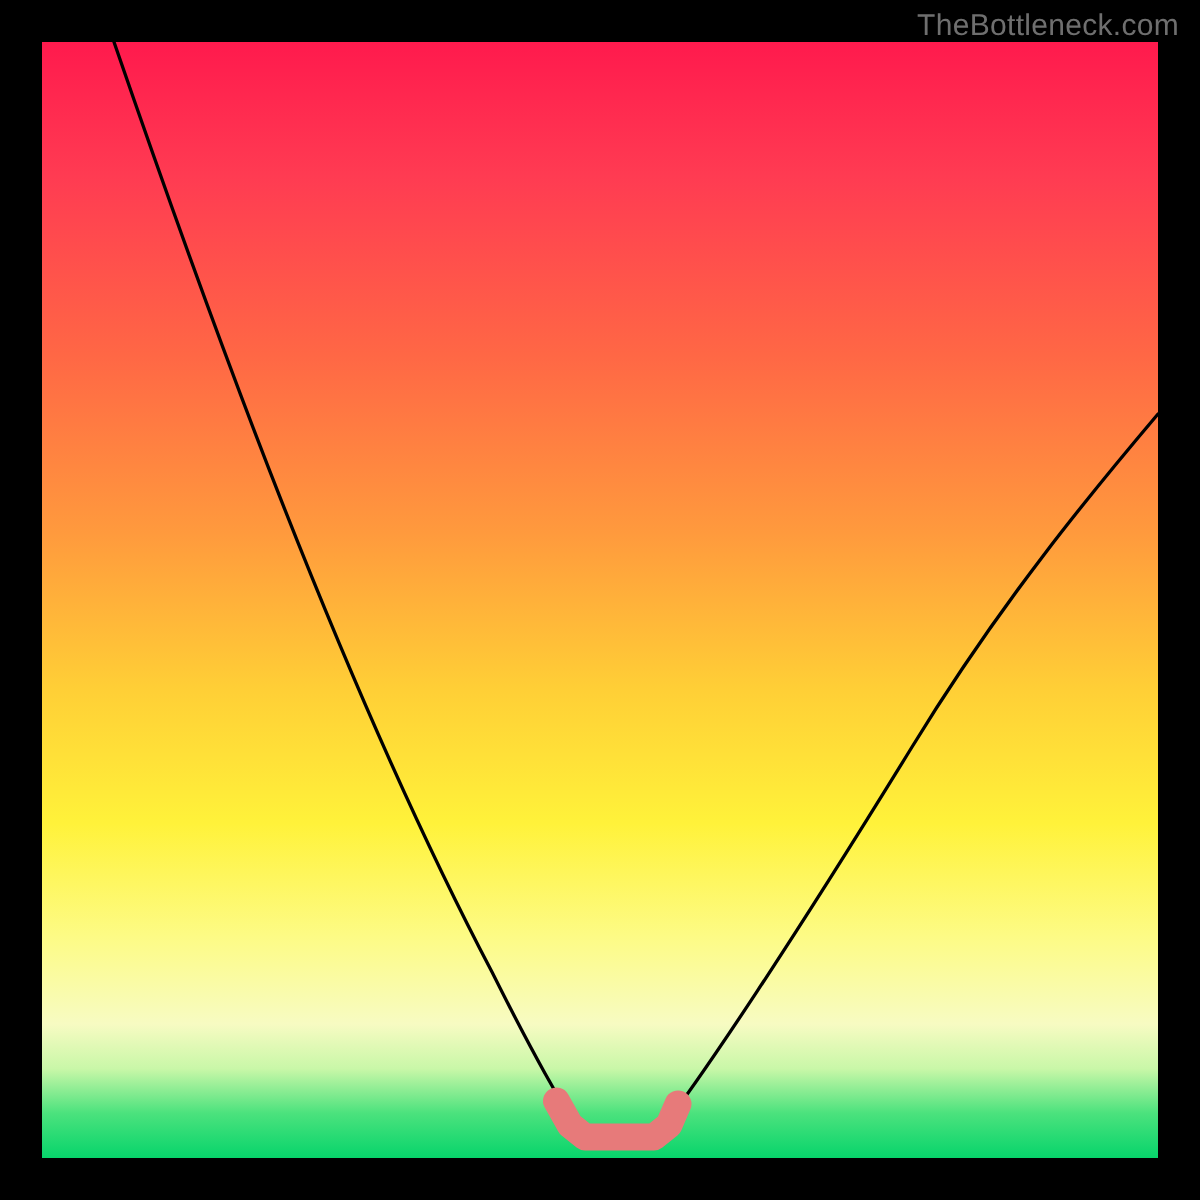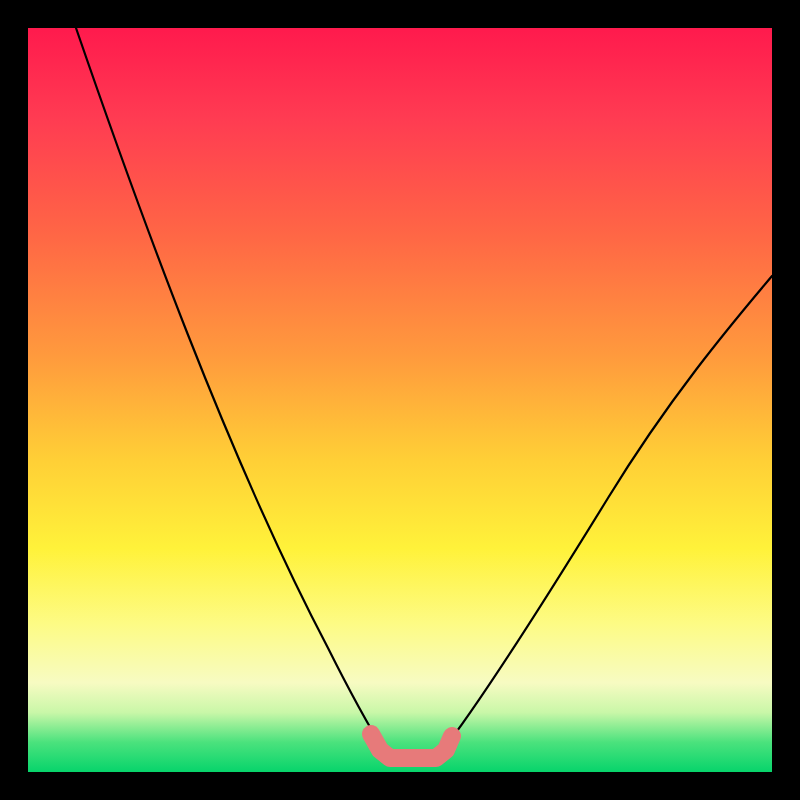--- a/index.html
+++ b/index.html
@@ -92,13 +92,14 @@
       <path class="bump" d="M 343 706
                L 352 722
                L 362 730
                L 408 730
                L 418 722
                L 424 708"></path>
     </svg>
 
   </div>
 
+  <div class="watermark">TheBottleneck.com</div>
 </div>
 
 </body></html>

